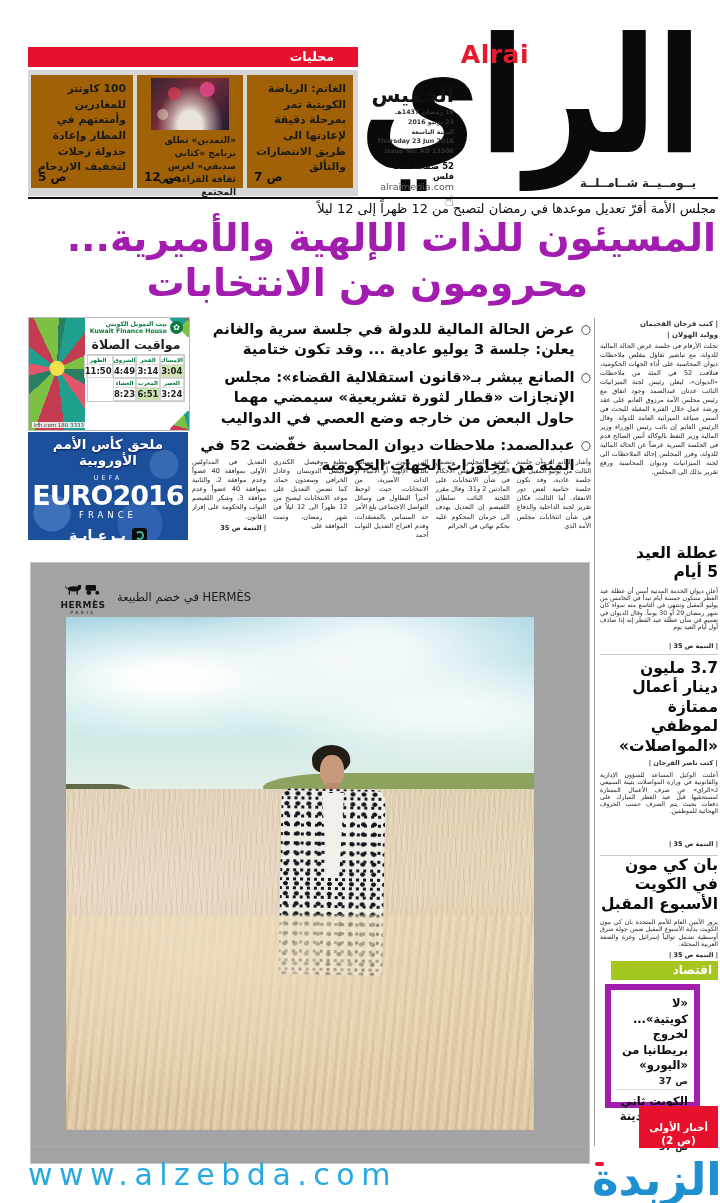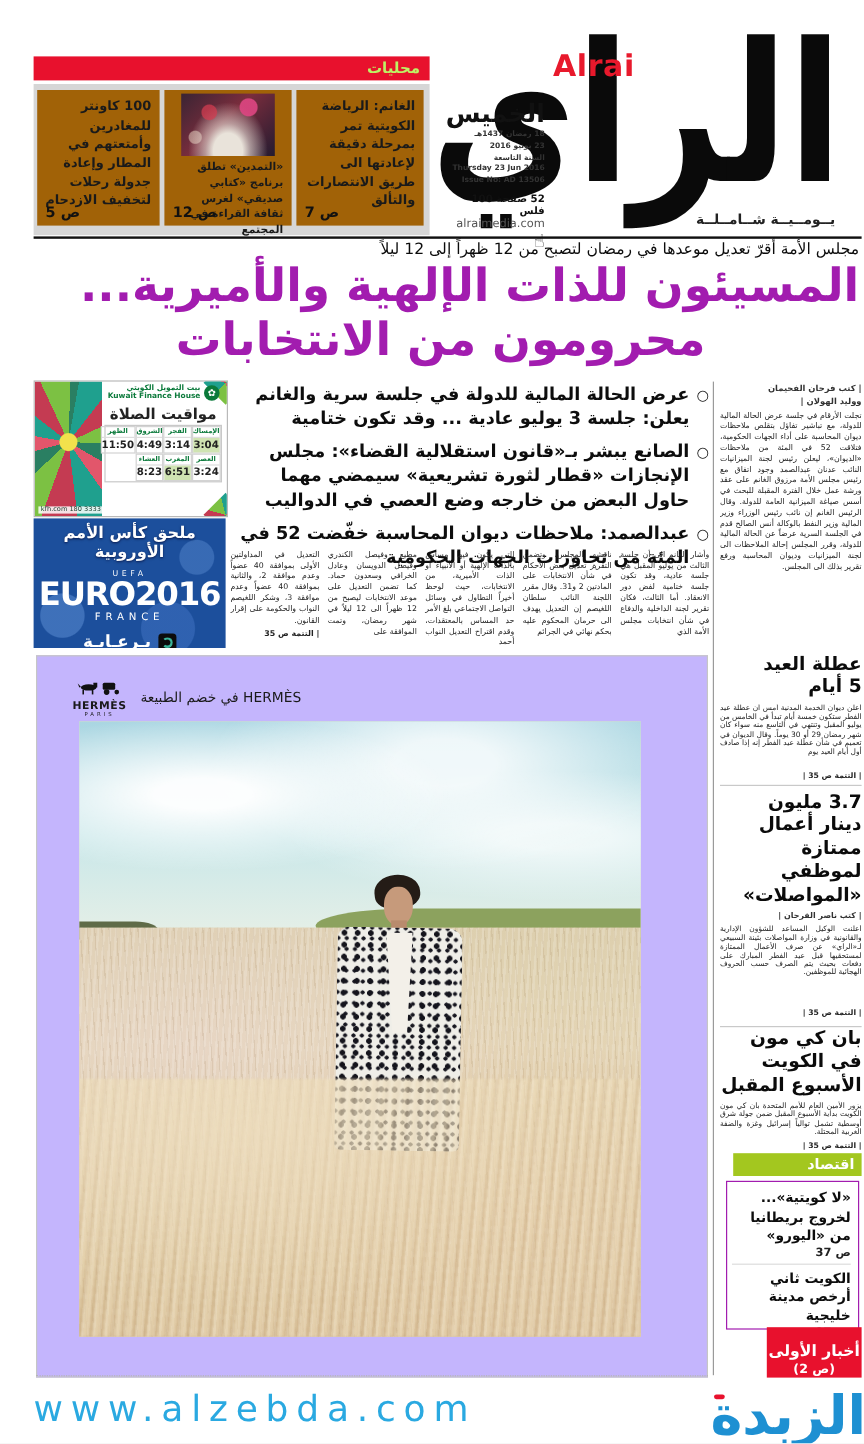--- a/index.html
+++ b/index.html
@@ -14,22 +14,22 @@
   .brand-tagline{right:24px;top:176px;font-size:11.5px;font-weight:bold;direction:rtl;color:#222;}
   .date-block{left:370px;top:84px;width:84px;text-align:right;direction:rtl;}
   .date-day{font-size:21px;font-weight:bold;line-height:1.1;}
   .date-line{font-size:6.3px;line-height:1.55;color:#333;font-weight:bold;}
   .pages-price{font-size:8.5px;font-weight:bold;margin-top:5px;}
   .site{font-size:9.5px;color:#555;direction:ltr;}
   .hand{font-size:15px;color:#333;}
 
   
   .local-banner{left:28px;top:47px;width:330px;height:20px;background:#e8112d;}
-  .local-banner span{display:block;color:#bef264;font-weight:bold;font-size:12.5px;line-height:20px;
-                     text-align:right;padding-right:8px;direction:rtl;}
+  .local-banner span{display:block;color:#ffffff;font-weight:bold;font-size:12.5px;line-height:20px;
+                     text-align:right;padding-right:24px;direction:rtl;}
   .local-panel{left:28px;top:70px;width:330px;height:126px;background:#d6d6d6;}
   .card{position:absolute;top:5px;height:113px;background:#a16207;direction:rtl;}
   .card .txt{padding:6px 7px 0 5px;font-weight:bold;text-align:right;line-height:1.45;color:#1a1a1a;}
   .card .pg{position:absolute;bottom:4px;left:7px;font-size:12px;font-weight:bold;direction:rtl;}
   .card1{left:219px;width:106px;} .card1 .txt{font-size:10.8px;}
   .card2{left:109px;width:106px;} .card2 .txt{font-size:9px;padding-top:2px;}
   .card3{left:3px;width:102px;}  .card3 .txt{font-size:10.8px;}
   .mini-photo{margin:3px 14px 2px 14px;height:52px;background:
       radial-gradient(circle at 72% 22%,rgba(222,70,130,.9) 0 7px,transparent 8px),
       radial-gradient(circle at 30% 30%,rgba(210,60,80,.75) 0 6px,transparent 7px),
@@ -65,29 +65,29 @@
   .story-title{font-size:15.5px;font-weight:bold;line-height:1.25;color:#0b0b0b;}
   .story-body{font-size:6.2px;line-height:1.18;text-align:justify;color:#222;margin-top:4px;overflow:hidden;}
   .story-cont{font-size:6.4px;font-weight:bold;margin-top:3px;color:#222;}
   .story-byline{font-size:6.6px;font-weight:bold;color:#333;margin-top:3px;}
   .st-eid{top:544px;} .st-eid .story-body{height:52px;}
   .st-transport{top:654px;border-top:1px solid #c9c9c9;padding-top:4px;} .st-transport .story-body{height:66px;}
   .st-ban{top:855px;border-top:1px solid #c9c9c9;padding-top:0;} .st-ban .story-body{height:30px;}
   .econ-banner{left:611px;top:961px;width:107px;height:19px;background:#a3c71f;}
   .econ-banner span{display:block;color:#fff;font-weight:bold;font-size:12px;line-height:19px;
                     text-align:right;padding-right:6px;direction:rtl;}
-  .econ-box{left:605px;top:984px;width:111px;height:124px;border:1px solid #a21caf;background:#fff;
+  .econ-box{left:605px;top:984px;width:95px;height:124px;border:6px solid #a21caf;background:#fff;
             direction:rtl;padding:6px 6px 0 4px;box-sizing:border-box;}
   .econ-item{font-size:11.5px;font-weight:bold;line-height:1.35;text-align:right;color:#0d0d0d;}
   .econ-pg{font-size:9.5px;font-weight:bold;text-align:right;color:#222;margin:1px 0 4px;
            border-bottom:1px solid #ddd;padding-bottom:3px;direction:rtl;}
   .econ-pg.last{border-bottom:none;}
   .front-ref{left:639px;top:1106px;width:79px;height:42px;background:#e8112d;color:#fff;
              display:flex;flex-direction:column;justify-content:center;text-align:center;direction:rtl;}
-  .front-ref .fr1{font-size:13px;font-weight:bold;line-height:1.3;margin-top:12px;}
+  .front-ref .fr1{font-size:10px;font-weight:bold;line-height:1.3;margin-top:12px;}
   .front-ref .fr2{font-size:10.5px;font-weight:bold;}
 
   
   .kfh{left:28px;top:317px;width:160px;height:112px;border:1px solid #b9b9b9;background:#fff;overflow:hidden;}
   .kal{position:absolute;left:0;top:0;width:56px;height:100%;
        background:radial-gradient(circle at 50% 45%,#f2e14c 0 7px,transparent 8px),
        repeating-conic-gradient(from 10deg at 50% 45%,#1fa08e 0 28deg,#c43b52 28deg 55deg,#7cc143 55deg 82deg,#2a7f62 82deg 110deg,#e2566b 110deg 135deg);}
   .kal2{position:absolute;right:-12px;top:-12px;width:26px;height:26px;transform:rotate(45deg);
         background:repeating-conic-gradient(#1fa08e 0 60deg,#c43b52 60deg 120deg,#7cc143 120deg 180deg);}
   .kal3{position:absolute;right:-12px;bottom:-12px;width:26px;height:26px;transform:rotate(45deg);
@@ -117,21 +117,21 @@
   .euro-title{font-size:13.5px;font-weight:bold;margin-top:4px;text-shadow:0 1px 2px rgba(0,0,40,.7);direction:rtl;}
   .euro-uefa{font-size:6.5px;letter-spacing:3px;margin-top:6px;opacity:.95;}
   .euro-main{font-size:27px;font-weight:bold;letter-spacing:-1px;line-height:1;}
   .euro-france{font-size:8.5px;letter-spacing:4px;margin-top:1px;}
   .euro-sponsor{display:flex;align-items:center;justify-content:center;gap:6px;margin-top:7px;direction:rtl;}
   .euro-sponsor .sp-txt{font-size:14px;font-weight:bold;}
   .sp-logo{width:15px;height:15px;background:#0c0c0c;border-radius:3px;position:relative;flex:none;}
   .sp-logo::after{content:"";position:absolute;inset:3px;border:2px solid #3bb59a;border-left-color:transparent;border-radius:50%;}
 
   
-  .hermes-box{left:30px;top:546px;width:558px;height:600px;border:1px solid #c6c6c6;background:#c4b5fd;}
+  .hermes-box{left:30px;top:562px;width:558px;height:600px;border:1px solid #c6c6c6;background:#a3a3a3;}
   .h-logo{position:absolute;left:25px;top:18px;width:54px;text-align:center;color:#1a1a1a;}
   .h-logo .hname{font-size:9px;font-weight:bold;letter-spacing:.5px;}
   .h-logo .hcity{font-size:4.5px;letter-spacing:2.5px;}
   .h-tag{position:absolute;left:86px;top:27px;direction:rtl;font-size:11.5px;color:#1a1a1a;}
   .photo{position:absolute;left:35px;top:54px;width:468px;height:513px;overflow:hidden;background:#e7dcc2;}
   .sky{position:absolute;left:0;top:0;width:100%;height:34%;
        background:linear-gradient(180deg,#aad6e2,#c8e7e9 55%,#e4efe7);}
   .sky::after{content:"";position:absolute;inset:0;background:
        radial-gradient(ellipse at 22% 35%,rgba(255,255,255,.95) 0 8%,transparent 40%),
        radial-gradient(ellipse at 65% 20%,rgba(255,255,255,.8) 0 10%,transparent 45%),

